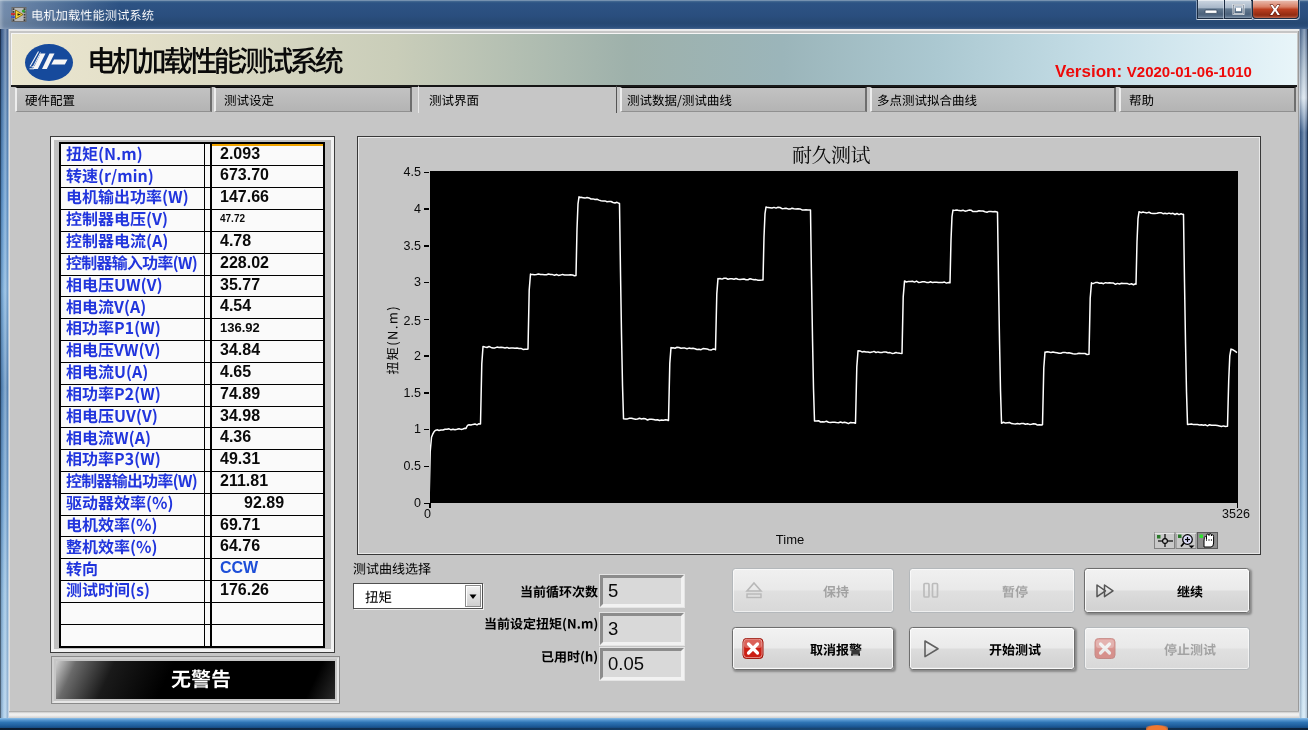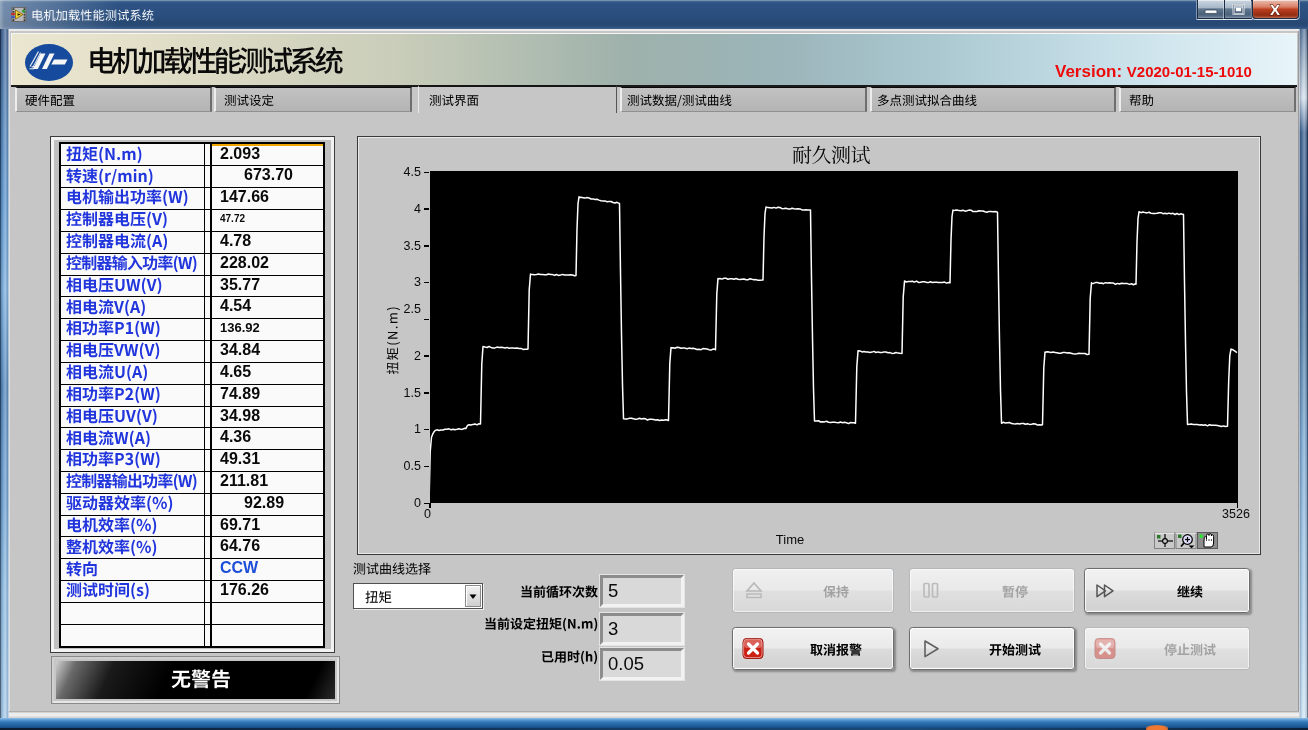--- a/index.html
+++ b/index.html
@@ -80,21 +80,21 @@
       <use href="#g12" x="1745"></use>
       <use href="#g13" x="2617"></use>
       <use href="#g14" x="3490"></use>
       <use href="#g15" x="4362"></use>
       <use href="#g16" x="5234"></use>
       <use href="#g17" x="6107"></use>
       <use href="#g18" x="6979"></use>
       <use href="#g19" x="7852"></use>
     </g>
   </svg>
-<div style="position:absolute;left:1055px;top:62px;width:250px;font-family:'Liberation Sans',sans-serif;color:#ee0a0a;font-weight:bold;font-size:17px">Version: <span style="font-size:15px">V2020-01-15-1010</span></div>
+<div style="position:absolute;left:1055px;top:62px;width:250px;font-family:'Liberation Sans',sans-serif;color:#ee0a0a;font-weight:bold;font-size:17px">Version: <span style="font-size:15px">V2020-01-06-1010</span></div>
 <div style="position:absolute;left:15px;top:86.5px;width:197px;height:25.5px;background:linear-gradient(180deg,#c2c2c2,#b4b4b4);border-top:1.5px solid #0a0a0a;border-left:2px solid #ededed;border-right:2px solid #6e6e6e;border-bottom:1px solid #909090;"></div>
 <svg style="position:absolute;left:25.0px;top:91.0px;overflow:visible;" width="50" height="18">
     <g transform="translate(0,14.00) scale(0.01250,-0.01250)" fill="#000">
       <use href="#g20" x="0"></use>
       <use href="#g21" x="1000"></use>
       <use href="#g22" x="2000"></use>
       <use href="#g23" x="3000"></use>
     </g>
   </svg>
 <div style="position:absolute;left:214px;top:86.5px;width:198px;height:25.5px;background:linear-gradient(180deg,#c2c2c2,#b4b4b4);border-top:1.5px solid #0a0a0a;border-left:2px solid #ededed;border-right:2px solid #6e6e6e;border-bottom:1px solid #909090;"></div>
@@ -172,21 +172,21 @@
       <use href="#g47" x="1000"></use>
       <use href="#g41" x="2000"></use>
       <use href="#g48" x="2378"></use>
       <use href="#g49" x="2814"></use>
       <use href="#g44" x="3201"></use>
       <use href="#g50" x="4165"></use>
       <use href="#g51" x="4469"></use>
       <use href="#g45" x="5110"></use>
     </g>
   </svg>
-<div style="position:absolute;left:220px;top:165.3px;width:100px;font-weight:bold;font-size:16px;color:#0a0a0a;line-height:19.5px;margin-left:24px;">673.70</div>
+<div style="position:absolute;left:220px;top:165.3px;width:100px;font-weight:bold;font-size:16px;color:#0a0a0a;line-height:19.5px;">673.70</div>
 <div style="position:absolute;left:60.5px;top:187.2px;width:262px;height:1px;background:#000;"></div>
 <svg style="position:absolute;left:66.0px;top:185.4px;overflow:visible;" width="123" height="22">
     <g transform="translate(0,17.92) scale(0.01600,-0.01600)" fill="#2135dd">
       <use href="#g52" x="0"></use>
       <use href="#g53" x="1000"></use>
       <use href="#g54" x="2000"></use>
       <use href="#g55" x="3000"></use>
       <use href="#g56" x="4000"></use>
       <use href="#g57" x="5000"></use>
       <use href="#g41" x="6000"></use>
@@ -467,21 +467,21 @@
 <div style="position:absolute;left:381px;top:497.0px;width:40px;text-align:right;font-size:12.5px;color:#0a0a0a;line-height:12px;">0</div>
 <div style="position:absolute;left:424px;top:502.5px;width:5px;height:1.5px;background:#000;"></div>
 <div style="position:absolute;left:381px;top:460.2px;width:40px;text-align:right;font-size:12.5px;color:#0a0a0a;line-height:12px;">0.5</div>
 <div style="position:absolute;left:424px;top:465.7px;width:5px;height:1.5px;background:#000;"></div>
 <div style="position:absolute;left:381px;top:423.4px;width:40px;text-align:right;font-size:12.5px;color:#0a0a0a;line-height:12px;">1</div>
 <div style="position:absolute;left:424px;top:428.9px;width:5px;height:1.5px;background:#000;"></div>
 <div style="position:absolute;left:381px;top:386.7px;width:40px;text-align:right;font-size:12.5px;color:#0a0a0a;line-height:12px;">1.5</div>
 <div style="position:absolute;left:424px;top:392.2px;width:5px;height:1.5px;background:#000;"></div>
 <div style="position:absolute;left:381px;top:349.9px;width:40px;text-align:right;font-size:12.5px;color:#0a0a0a;line-height:12px;">2</div>
 <div style="position:absolute;left:424px;top:355.4px;width:5px;height:1.5px;background:#000;"></div>
-<div style="position:absolute;left:381px;top:303px;width:40px;text-align:right;font-size:12.5px;color:#0a0a0a;line-height:12px;">2.5</div>
+<div style="position:absolute;left:381px;top:315px;width:40px;text-align:right;font-size:12.5px;color:#0a0a0a;line-height:12px;">2.5</div>
 <div style="position:absolute;left:424px;top:318.6px;width:5px;height:1.5px;background:#000;"></div>
 <div style="position:absolute;left:381px;top:276.3px;width:40px;text-align:right;font-size:12.5px;color:#0a0a0a;line-height:12px;">3</div>
 <div style="position:absolute;left:424px;top:281.8px;width:5px;height:1.5px;background:#000;"></div>
 <div style="position:absolute;left:381px;top:239.6px;width:40px;text-align:right;font-size:12.5px;color:#0a0a0a;line-height:12px;">3.5</div>
 <div style="position:absolute;left:424px;top:245.1px;width:5px;height:1.5px;background:#000;"></div>
 <div style="position:absolute;left:381px;top:202.8px;width:40px;text-align:right;font-size:12.5px;color:#0a0a0a;line-height:12px;">4</div>
 <div style="position:absolute;left:424px;top:208.3px;width:5px;height:1.5px;background:#000;"></div>
 <div style="position:absolute;left:381px;top:166.0px;width:40px;text-align:right;font-size:12.5px;color:#0a0a0a;line-height:12px;">4.5</div>
 <div style="position:absolute;left:424px;top:171.5px;width:5px;height:1.5px;background:#000;"></div>
 <div style="position:absolute;left:429px;top:503px;width:1.5px;height:5px;background:#000;"></div>

